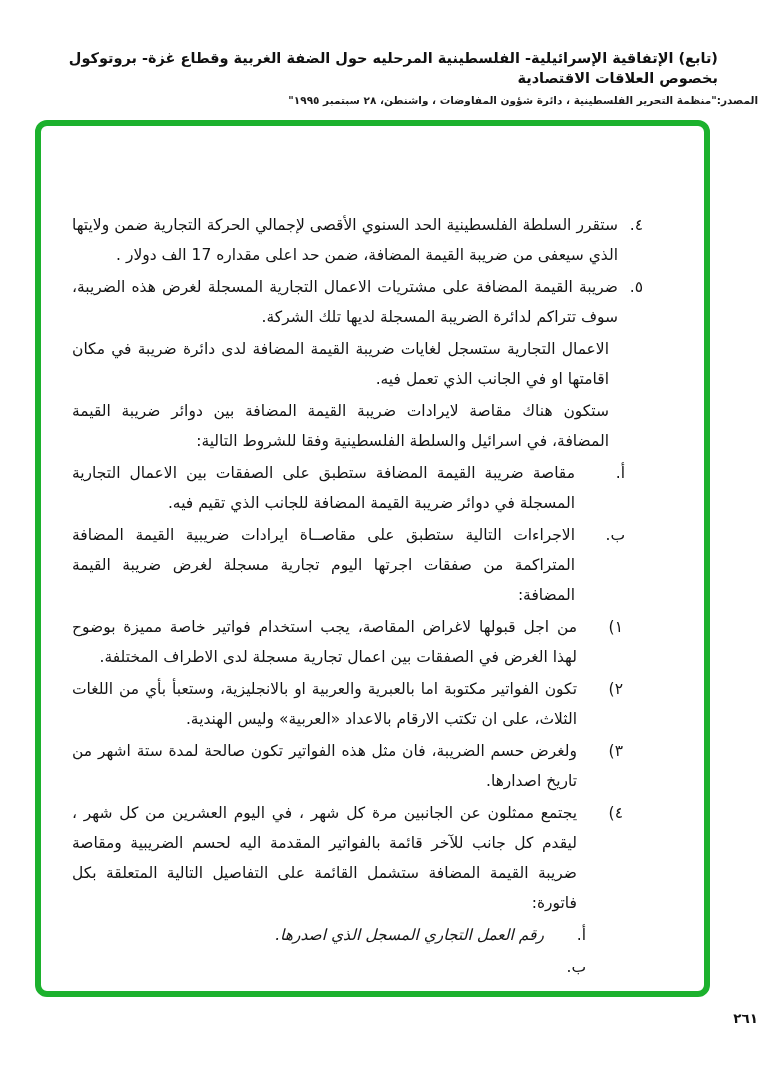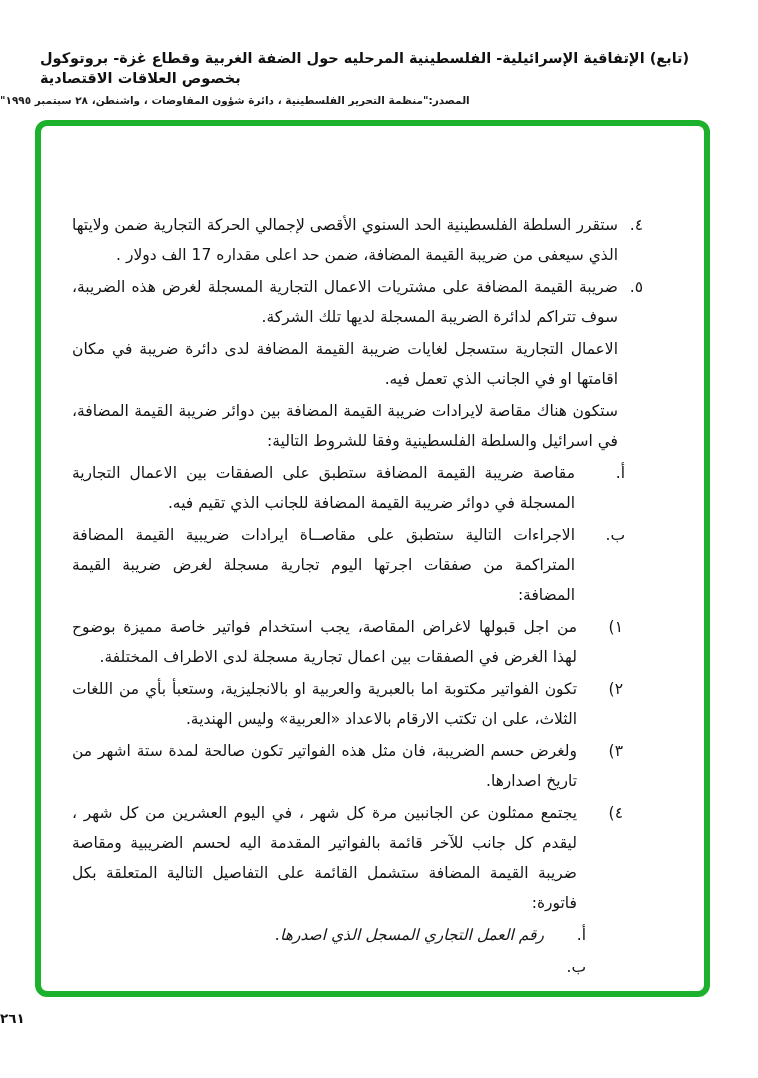--- a/index.html
+++ b/index.html
@@ -14,21 +14,21 @@
     height: 1078px;
     background: #ffffff;
     overflow: hidden;
   }
   
   .header {
     position: absolute;
     top: 48px;
     left: 0;
     width: 758px;
-    text-align: left;
+    text-align: right;
     direction: rtl;
     color: #111111;
   }
   .header-title {
     font-size: 14.5px;
     font-weight: bold;
     line-height: 20px;
     padding: 0 40px;
   }
   .header-source {
@@ -68,38 +68,38 @@
   .block .marker {
     flex: 0 0 auto;
     white-space: nowrap;
   }
   .block .text {
     flex: 1 1 auto;
   }
   
   .lvl1 .marker { width: 25px; }
   
-  .lvl0 { margin-right: 25px; }
+  .lvl0 { margin-right: 34px; }
   
   .lvl2 { margin-right: 18px; }
   .lvl2 .marker { width: 50px; }
   
   .lvl3 { margin-right: 20px; }
   .lvl3 .marker { width: 46px; }
   
   .lvl4 { margin-right: 57px; text-align: right; }
   .lvl4 .marker { width: 42px; }
   .lvl4 .text { flex: 0 1 auto; font-style: italic; }
   
   .page-number {
     position: absolute;
     top: 1010px;
     left: 0;
     width: 758px;
-    text-align: left;
+    text-align: right;
     font-size: 13.5px;
     font-weight: bold;
     letter-spacing: 5px;
     color: #111111;
     direction: rtl;
   }
 </style>
 </head>
 <body>
 

